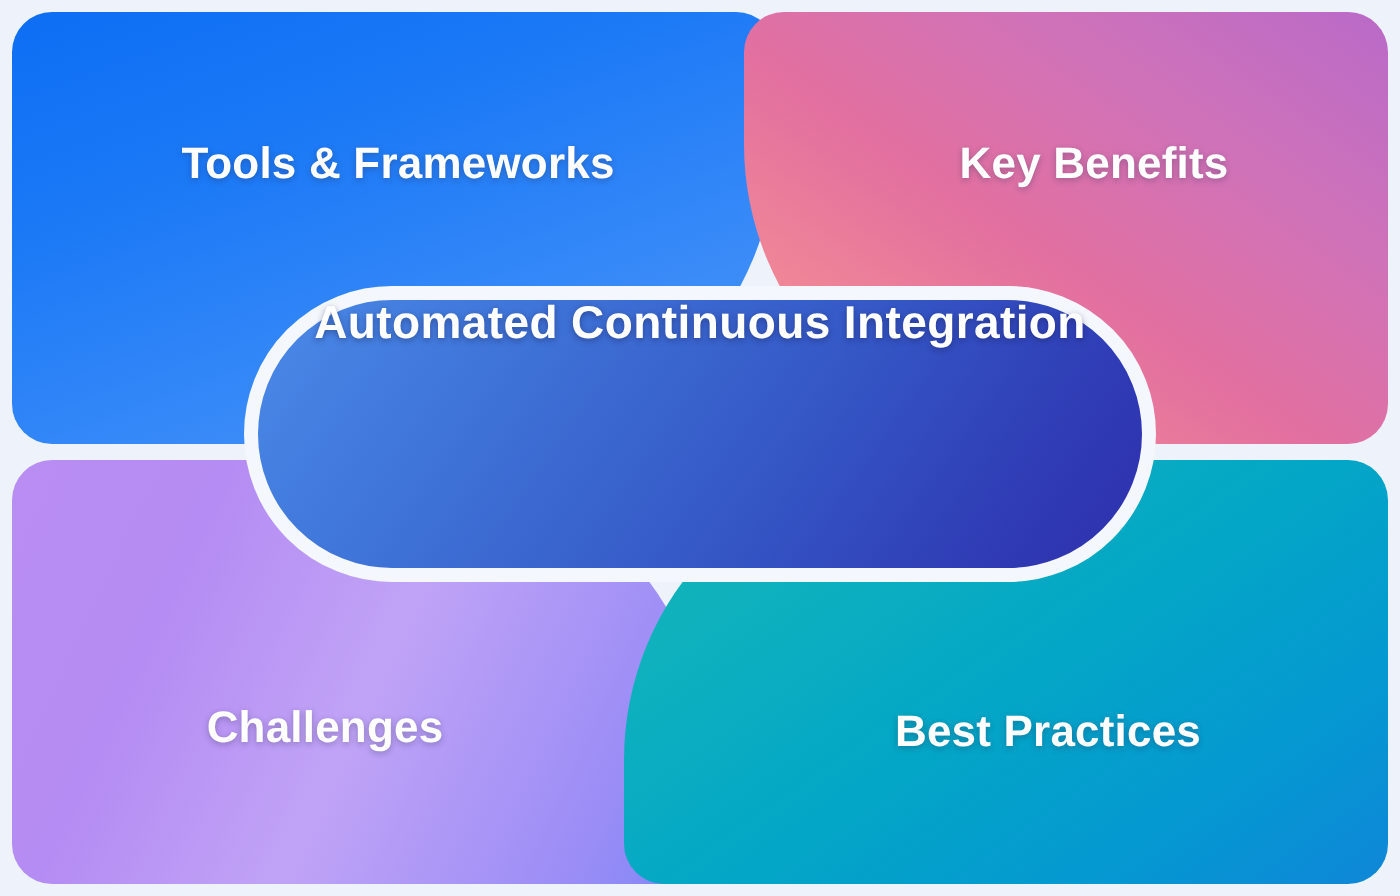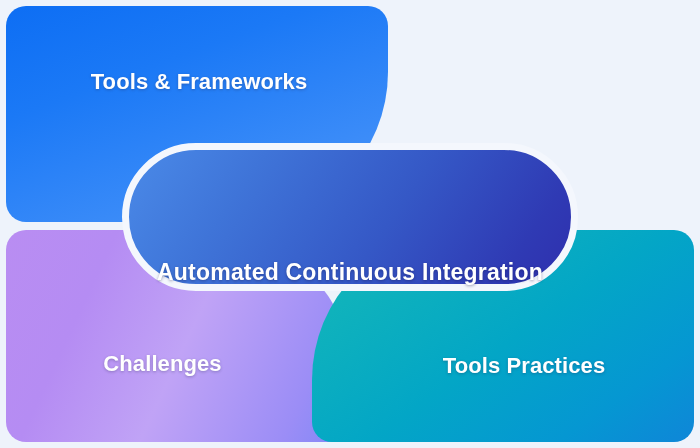--- a/index.html
+++ b/index.html
@@ -105,21 +105,21 @@
     position: absolute;
     left: 122px;
     top: 143px;
     width: 456px;
     height: 148px;
     border-radius: 78px;
     box-sizing: border-box;
     border: 7px solid #f4f7fd;
     background: linear-gradient(125deg, #4a8ae8 0%, #3f74d8 26%, #3558c6 58%, #2f3ab4 86%, #2f2fae 100%);
     display: flex;
-    align-items: flex-end;
+    align-items: flex-start;
     justify-content: center;
     z-index: 5;
   }
   #panel-center .center-label {
     color: #ffffff;
     font-weight: bold;
     font-size: 23px;
     line-height: 1;
     letter-spacing: 0.2px;
     white-space: nowrap;
@@ -128,26 +128,29 @@
 </style>
 </head>
 <body>
 
 <div id="canvas">
 
   <div class="panel" id="panel-tools">
     <span class="panel-label">Tools &amp; Frameworks</span>
   </div>
 
+  <div class="panel" id="panel-benefits">
+    <span class="panel-label">Key Benefits</span>
+  </div>
 
   <div class="panel" id="panel-challenges">
     <span class="panel-label">Challenges</span>
   </div>
 
   <div class="panel" id="panel-practices">
-    <span class="panel-label">Tools Practices</span>
+    <span class="panel-label">Best Practices</span>
   </div>
 
   <div id="panel-center">
     <span class="center-label">Automated Continuous Integration</span>
   </div>
 
 </div>
 
 </body></html>

